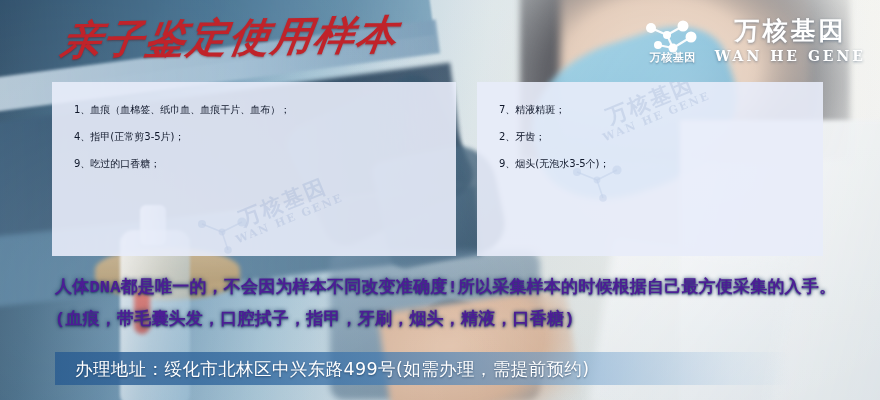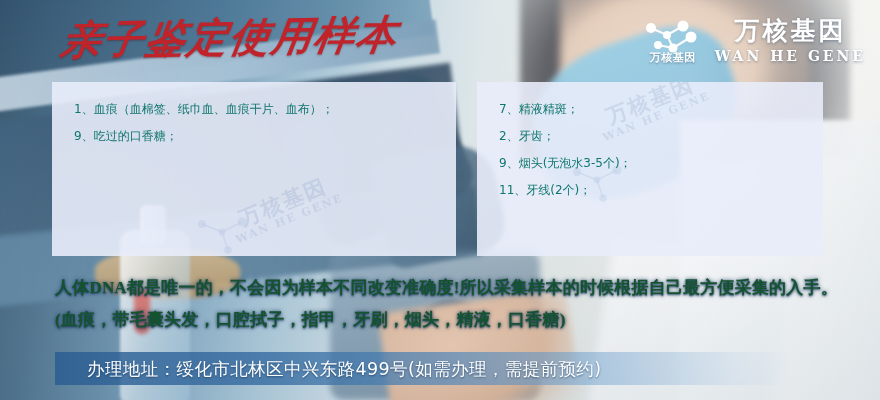--- a/index.html
+++ b/index.html
@@ -199,48 +199,48 @@
   #wm-left{left:176px;top:108px;}
   #wm-right{left:118px;top:6px;}
   .panel-wm-dots{position:absolute;opacity:.35;pointer-events:none;}
   #wmdots-left{left:142px;top:128px;}
   #wmdots-right{left:92px;top:76px;}
 
   .panel ol{
     position:relative;margin:0;padding:14px 0 0 22px;list-style:none;
   }
   .panel li{
-    font-size:12px;line-height:27px;color:#0f766e;
+    font-size:10px;line-height:27px;color:#0f172a;
     font-family:"DejaVu Sans","Liberation Sans",sans-serif;
     white-space:nowrap;
   }
 
   
   .para{
     position:absolute;left:55px;top:272px;width:790px;
-    font-family:Liberation Serif, serif;
-    font-size:17px;line-height:32px;font-weight:700;color:#14532d;
+    font-family:Liberation Mono, monospace;
+    font-size:17px;line-height:32px;font-weight:700;color:#4c1d95;
     letter-spacing:.2px;
     text-shadow:0 0 4px rgba(25,55,95,.85),0 1px 2px rgba(25,55,95,.8);
   }
 
   
   .addr{
     position:absolute;left:55px;top:352px;width:736px;height:33px;
     background:linear-gradient(90deg,
       rgba(41,92,145,.82) 0%,
       rgba(52,106,160,.80) 28%,
       rgba(77,131,183,.70) 52%,
       rgba(118,165,208,.52) 74%,
       rgba(160,196,228,.18) 92%,
       rgba(190,214,235,0) 100%);
     display:flex;align-items:center;
   }
   .addr-text{
-    padding-left:32px;
+    padding-left:20px;
     font-family:"DejaVu Sans","Liberation Sans",sans-serif;
     font-size:17.5px;color:#ffffff;letter-spacing:.4px;white-space:nowrap;
     text-shadow:0 1px 2px rgba(15,45,80,.6);
   }
 </style>
 </head>
 <body>
 
 <div id="stage">
 
@@ -309,20 +309,21 @@
           <circle cx="48" cy="12" r="4.6"></circle>
             <circle cx="34" cy="40" r="3.8"></circle>
         </g>
       </svg>
       <div class="panel-wm" id="wm-left">
         <span class="wm-cn">万核基因</span>
         <span class="wm-en">WAN HE GENE</span>
       </div>
       <ol>
         <li>1、血痕（血棉签、纸巾血、血痕干片、血布）；</li>
+        <li>4、指甲(正常剪3-5片)；</li>
         <li>9、吃过的口香糖；</li>
       </ol>
     </div>
 
     <div class="panel" id="panel-right">
       <svg class="panel-wm-dots" id="wmdots-right" width="70" height="56" viewBox="0 0 70 56">
         <g stroke="#8aa3cf" stroke-width="1.6" opacity=".5">
           <line x1="8" y1="14" x2="28" y2="22"></line>
           <line x1="28" y1="22" x2="48" y2="12"></line>
           <line x1="28" y1="22" x2="34" y2="40"></line>
@@ -335,21 +336,20 @@
         </g>
       </svg>
       <div class="panel-wm" id="wm-right">
         <span class="wm-cn">万核基因</span>
         <span class="wm-en">WAN HE GENE</span>
       </div>
       <ol>
         <li>7、精液精斑；</li>
         <li>2、牙齿；</li>
         <li>9、烟头(无泡水3-5个)；</li>
-        <li>11、牙线(2个)；</li>
       </ol>
     </div>
 
     <div class="para">人体DNA都是唯一的，不会因为样本不同改变准确度!所以采集样本的时候根据自己最方便采集的入手。(血痕，带毛囊头发，口腔拭子，指甲，牙刷，烟头，精液，口香糖)</div>
 
     <div class="addr">
       <span class="addr-text">办理地址：绥化市北林区中兴东路499号(如需办理，需提前预约)</span>
     </div>
 
   </div>

